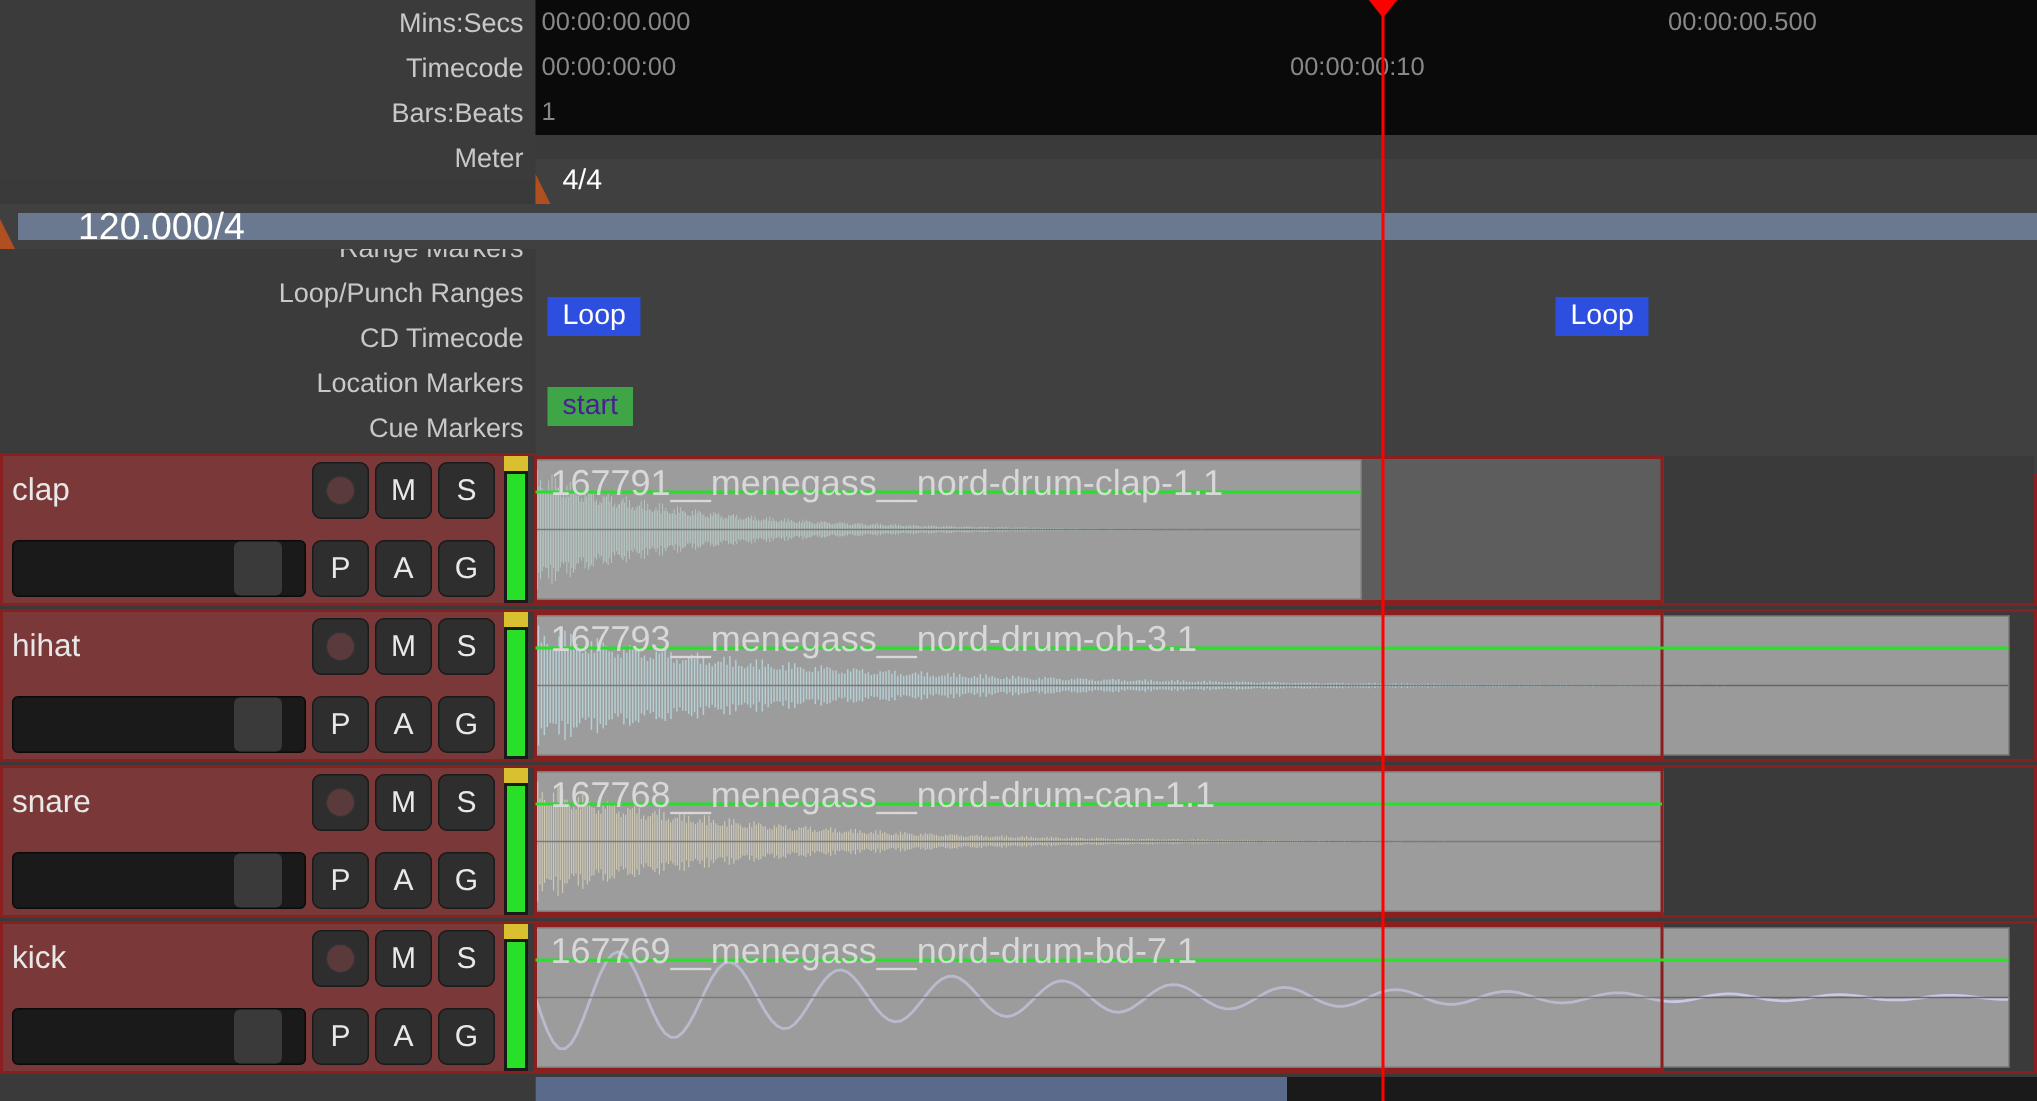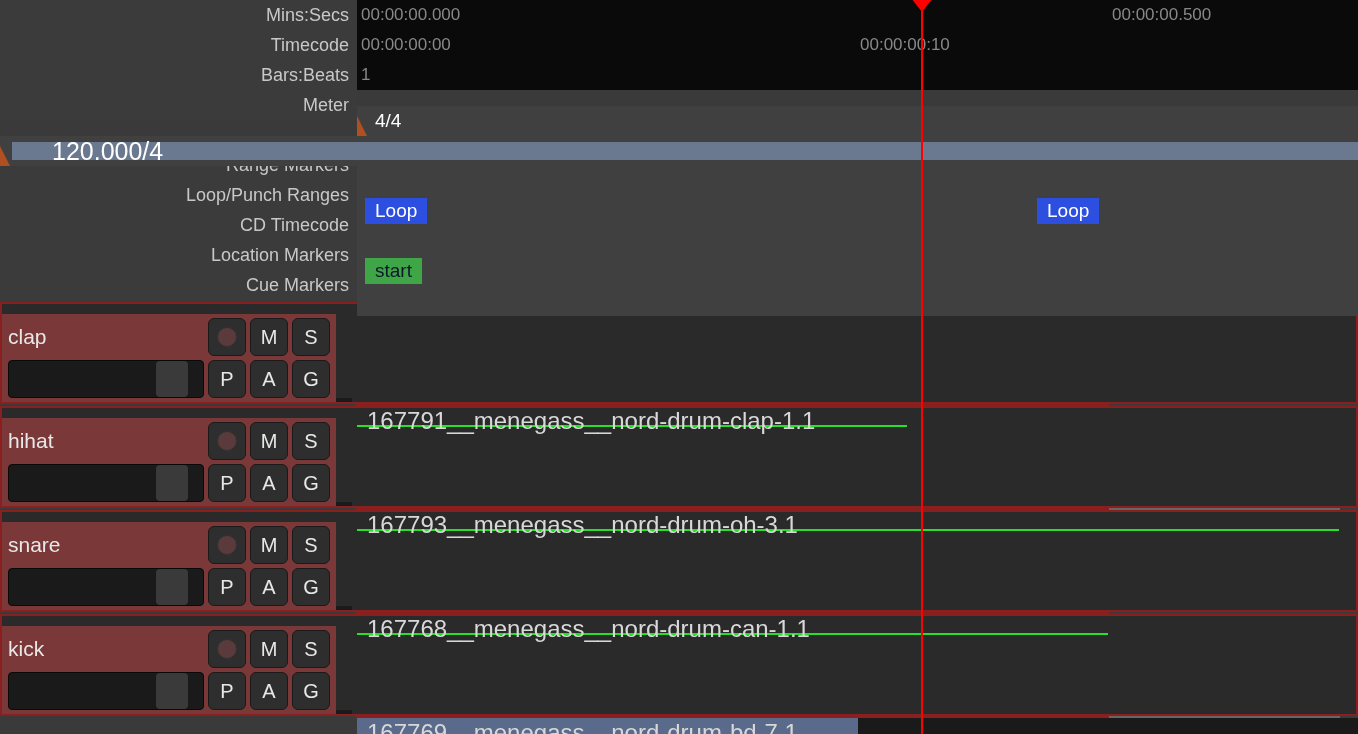--- a/index.html
+++ b/index.html
@@ -66,40 +66,39 @@
     position: absolute;
     background: #2d4fe0;
     color: #fff;
     padding: 2px 10px;
     font-size: 19px;
     top: 2px;
   }
   .start-tag {
     position: absolute;
     background: #3fa648;
-    color: #0f172a;
+    color: #4c1d95;
     padding: 2px 10px;
     font-size: 19px;
     top: 2px;
   }
   .timeline-wrap {
     position: relative;
   }
   .tracks {
     display: flex;
     flex-direction: column;
     gap: 2px;
     margin-top: 2px;
   }
   .track {
     display: flex;
     height: 102px;
     border: 2px solid #8a1f1f;
     background: #2a2a2a;
-    align-items: flex-end;
   }
   .track-header {
     width: 334px;
     background: #7a3838;
     display: flex;
     flex-direction: column;
     justify-content: space-between;
     padding: 4px 6px 4px 6px;
     gap: 4px;
   }

